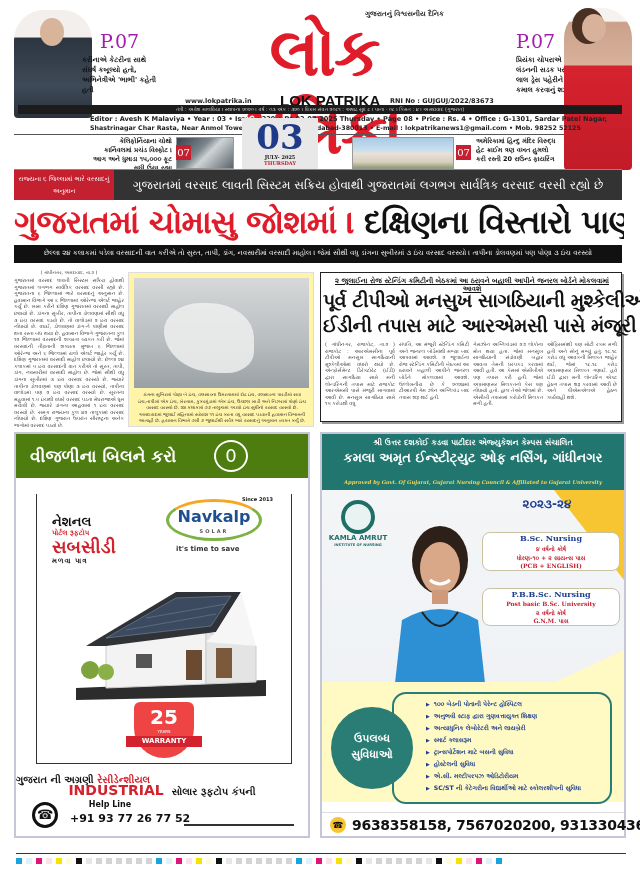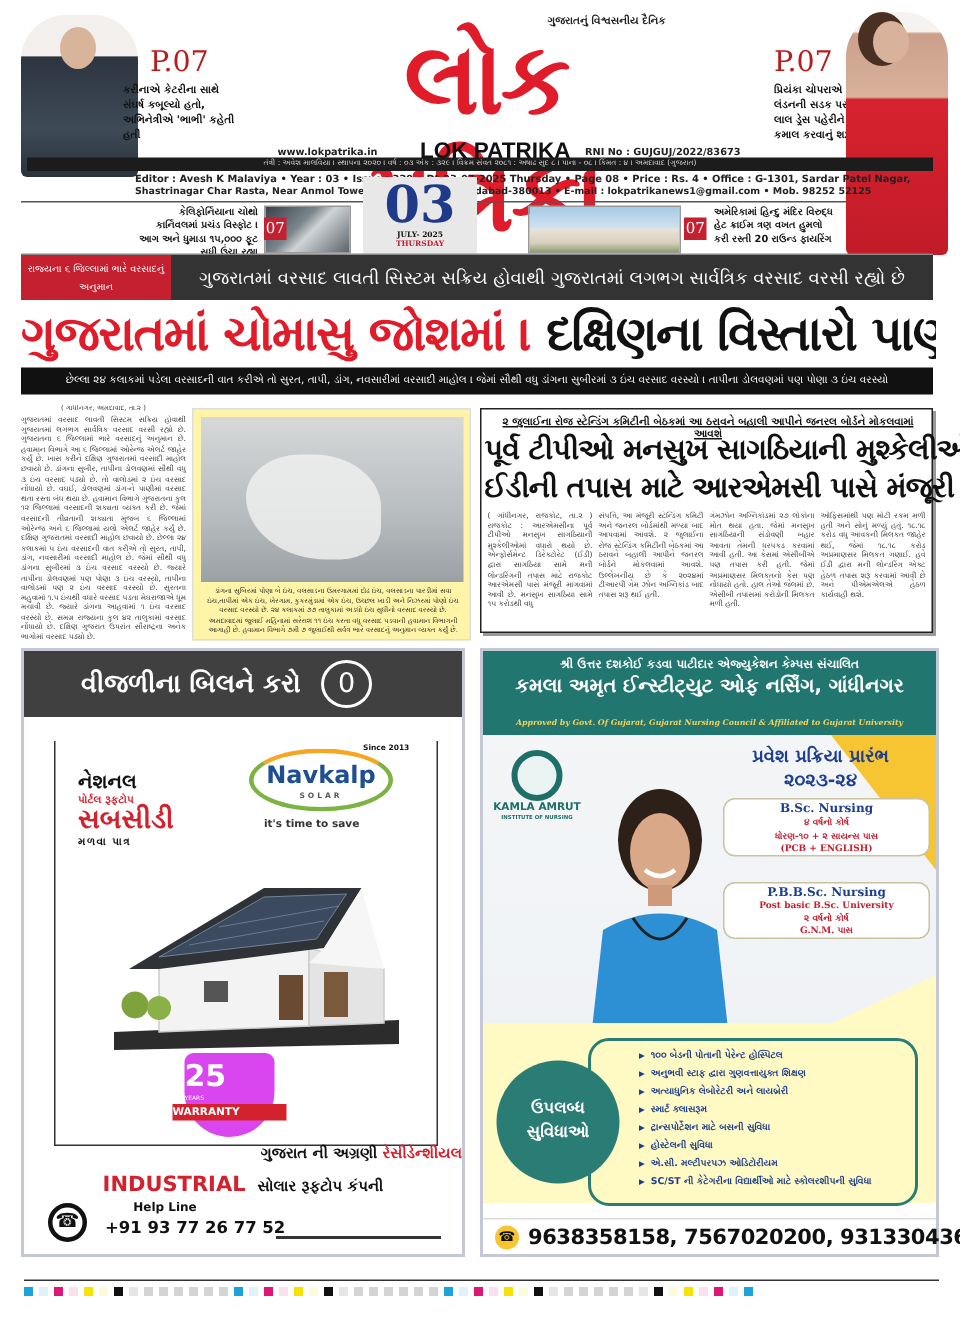--- a/index.html
+++ b/index.html
@@ -2,21 +2,21 @@
 <html><head>
 <meta charset="utf-8">
 <style>
 *{box-sizing:border-box;margin:0;padding:0}
 body{width:640px;height:880px;background:#fff;font-family:"DejaVu Sans",sans-serif;position:relative;overflow:hidden;color:#111}
 .abs{position:absolute}
 .celeb-l{left:14px;top:10px;width:78px;height:108px;background:linear-gradient(180deg,#f2efec 0%,#f2efec 25%,#2c3540 26%,#3e4a57 70%,#2a323b 100%);border-radius:30px 30px 4px 4px}
 .celeb-l .face{position:absolute;left:26px;top:8px;width:24px;height:28px;background:#d7b49a;border-radius:50%}
 .celeb-r{left:564px;top:8px;width:68px;height:162px;background:linear-gradient(180deg,#f5f2ef 0%,#f5f2ef 8%,#caa08a 9%,#d9b29b 35%,#d6232f 36%,#c21b28 100%);border-radius:30px 30px 4px 4px}
 .celeb-r .face{position:absolute;left:18px;top:6px;width:24px;height:28px;background:#d9b29b;border-radius:50%;box-shadow:-6px -2px 0 4px #4a2f23}
-.pref{font-family:"DejaVu Serif",serif;color:#b91c1c;font-size:19px}
+.pref{font-family:"DejaVu Serif",serif;color:#a21caf;font-size:19px}
 .teaser{font-size:7px;line-height:10px;color:#111;font-weight:bold}
 .logo{position:absolute;left:183px;top:14px;width:282px;height:78px;color:#e01b2a;font-weight:bold;font-size:66px;line-height:78px;text-align:center;letter-spacing:-2px;font-family:"DejaVu Sans",sans-serif}
 .tagline{position:absolute;left:365px;top:10px;font-size:7px;font-weight:bold;color:#222}
 .row-url{position:absolute;top:97px;font-size:6.5px;font-weight:bold;color:#222}
 .lokpat{position:absolute;left:280px;top:92px;font-family:Liberation Sans, sans-serif;font-size:15px;font-weight:bold}
 .blackstrip{position:absolute;left:18px;top:105px;width:604px;height:9px;background:#1c1c1c;color:#ddd;font-size:5px;line-height:9px;text-align:center}
 .edline{position:absolute;left:90px;font-size:6.6px;font-weight:bold;color:#222;white-space:nowrap}
 .hr{position:absolute;height:1px;background:#555}
 
 .thumb{position:absolute;border:1px solid #999}
@@ -36,32 +36,32 @@
 .photo{position:absolute;left:128px;top:272px;width:186px;height:155px;background:#fff4a8;border:1px solid #ddd}
 .photo .img{position:absolute;left:5px;top:5px;width:175px;height:110px;background:linear-gradient(180deg,#d6d8d9 0%,#b7bcbe 60%,#9aa1a4 100%)}
 .photo .map{position:absolute;left:30px;top:25px;width:90px;height:70px;background:#eeeeee;border-radius:40% 50% 30% 60%;opacity:.85}
 .photo .cap{position:absolute;left:6px;top:119px;width:174px;font-size:4.6px;line-height:6.5px;color:#222;text-align:center}
 .story2{position:absolute;left:320px;top:272px;width:302px;height:150px;border:1.5px solid #222;box-shadow:2px 2px 0 #999}
 .story2 .kick{position:absolute;left:4px;top:4px;width:294px;text-align:center;font-size:7px;text-decoration:underline;font-weight:bold}
 .story2 .h1{position:absolute;left:2px;top:15px;width:298px;text-align:center;font-size:19px;font-weight:bold;line-height:24px;white-space:nowrap;letter-spacing:-.5px}
 .story2 .h2{position:absolute;left:2px;top:40px;width:298px;text-align:center;font-size:19px;font-weight:bold;line-height:24px;white-space:nowrap;letter-spacing:-.5px}
 
 .adl{position:absolute;left:14px;top:432px;width:296px;height:406px;border:2px solid #c3c7d6;background:#fff}
-.adl .top{position:absolute;left:0;top:0;width:292px;height:44px;background:#404040;color:#fff;font-size:17px;font-weight:bold;line-height:44px;padding-left:38px}
+.adl .top{position:absolute;left:0;top:0;width:292px;height:44px;background:#4d7c0f;color:#fff;font-size:17px;font-weight:bold;line-height:44px;padding-left:14px}
 .adl .zero{position:absolute;left:198px;top:6px;width:34px;height:32px;border:2px solid #fff;border-radius:50%;color:#fff;font-size:18px;text-align:center;line-height:28px;font-weight:normal}
 .frame{position:absolute;left:20px;top:60px;width:256px;height:270px;border-left:1.5px solid #333;border-bottom:1.5px solid #333;border-right:1.5px solid #333}
 .navlogo{position:absolute;left:150px;top:65px;width:96px;height:42px;border:3px solid #7cb342;border-top-color:#f5a623;border-radius:50%;background:#fff;text-align:center}
 .navlogo .n{font-size:16px;font-weight:bold;color:#1d4f91;line-height:22px;margin-top:4px}
 .navlogo .s{font-size:5px;letter-spacing:2px;font-weight:bold;color:#555}
 .house{position:absolute;left:50px;top:150px;width:210px;height:116px}
-.shield{position:absolute;left:107px;top:268px;width:60px;height:56px;background:#d946ef;border-radius:6px 6px 30px 30px;color:#fff}
+.shield{position:absolute;left:118px;top:268px;width:60px;height:56px;background:#ef4444;border-radius:6px 6px 30px 30px;text-align:center;color:#fff}
 .shield .y{font-size:20px;font-weight:bold;line-height:24px;margin-top:3px}
 .shield .ys{font-size:4px}
 .shield .wr{position:absolute;left:-8px;top:34px;width:76px;height:11px;background:#d3222e;font-size:7px;font-weight:bold;line-height:11px}
-.adl .l1{position:absolute;left:0;top:330px;width:292px;text-align:right;font-size:10px;font-weight:bold}
+.adl .l1{position:absolute;left:0;top:340px;width:292px;text-align:left;font-size:10px;font-weight:bold}
 .adl .l2{position:absolute;left:0;top:348px;width:292px;text-align:center;font-size:10px;font-weight:bold}
 .adl .l2 .ind{color:#d3222e;font-size:14px;margin-right:8px}
 .adl .help{position:absolute;left:54px;top:366px;font-size:8px;font-weight:bold;text-align:center;width:80px}
 .adl .phone{position:absolute;left:54px;top:378px;font-size:11px;font-weight:bold}
 .phoneicon{position:absolute;left:16px;top:368px;width:26px;height:26px;border:3px solid #111;border-radius:50%;font-size:13px;line-height:20px;text-align:center}
 .adl .dash{position:absolute;left:168px;top:390px;width:110px;height:1.5px;background:#333}
 
 .adr{position:absolute;left:320px;top:432px;width:306px;height:406px;border:2px solid #c3c7d6;background:#fff}
 .adr .hd{position:absolute;left:0;top:0;width:302px;height:40px;background:#21766f;color:#fff;text-align:center}
 .adr .hd .a{font-size:8px;font-weight:bold;line-height:12px;margin-top:3px}
@@ -219,21 +219,20 @@
     </div>
     <svg class="nurse" viewBox="0 0 110 190">
       <ellipse cx="58" cy="40" rx="28" ry="34" fill="#2d2018"></ellipse>
       <ellipse cx="58" cy="48" rx="20" ry="26" fill="#d9a888"></ellipse>
       <path d="M48 60 Q58 68 68 60" stroke="#fff" stroke-width="3" fill="none"></path>
       <rect x="50" y="70" width="16" height="14" fill="#cf9a7a"></rect>
       <path d="M10 190 L20 100 Q58 78 96 100 L106 190 Z" fill="#2d8fd4"></path>
       <path d="M40 92 Q58 120 76 92" stroke="#222" stroke-width="2" fill="none"></path>
     </svg>
     <div class="pp">
-      <div>પ્રવેશ પ્રક્રિયા પ્રારંભ</div>
       <div>૨૦૨૩-૨૪</div>
     </div>
     <div class="course" style="top:42px">
       <div class="t">B.Sc. Nursing</div>
       <div class="r">૪ વર્ષનો કોર્ષ</div>
       <div class="r">ધોરણ-૧૦ + ૨ સાયન્સ પાસ</div>
       <div class="rs">(PCB + ENGLISH)</div>
     </div>
     <div class="course" style="top:98px">
       <div class="t">P.B.B.Sc. Nursing</div>

